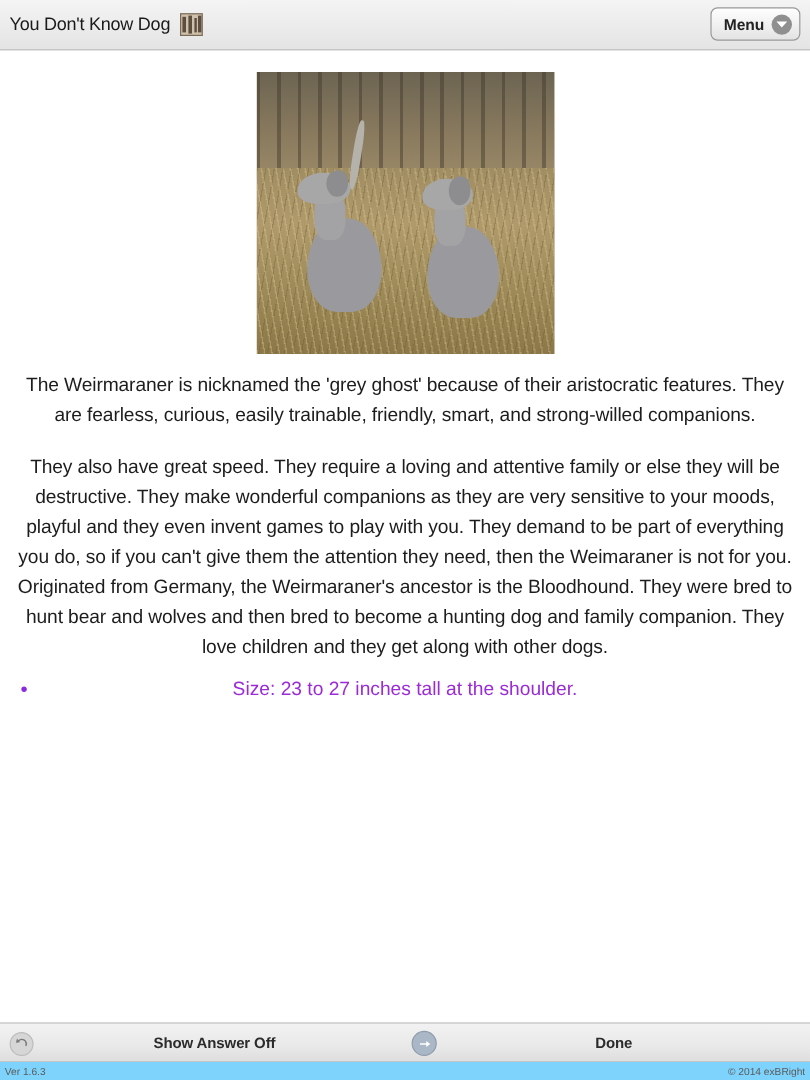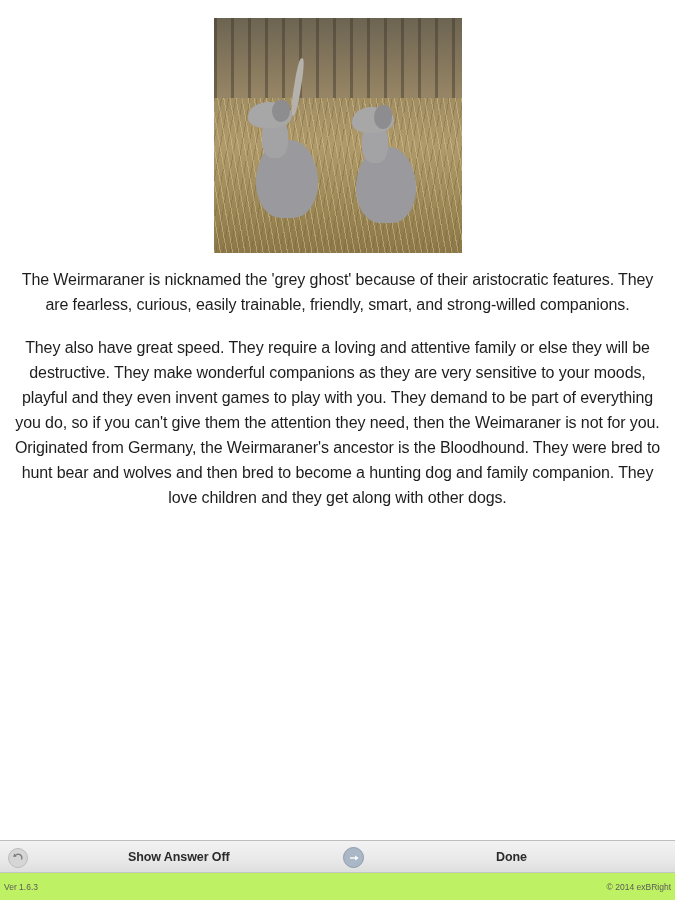--- a/index.html
+++ b/index.html
@@ -264,40 +264,58 @@
     position: absolute;
     font-size: 12.5px;
     color: #2b2b2b;
     font-weight: bold;
     letter-spacing: -0.1px;
   }
   .tb-show { left: 128px; top: 9px; }
   .tb-done { left: 496px; top: 9px; }
 
   .statusbar {
-    height: 28px;
+    height: 16px;
     min-height: 16px;
-    background: #bef264;
+    background: #7dd3fc;
     border-top: 1px solid #c4c4c4;
     display: flex;
     align-items: center;
     justify-content: space-between;
     padding: 0 4px;
     box-sizing: border-box;
   }
   .statusbar span {
     font-size: 8.5px;
     color: #5a5a5a;
   }
 </style>
 </head>
 <body>
 
 <div id="app">
 
+  <div class="topbar">
+    <div class="app-title">You Don't Know Dog</div>
+    <span class="title-badge">
+      <span class="bk b1"></span>
+        <span class="bk b2"></span>
+        <span class="bk b3"></span>
+        <span class="bk b4"></span>
+    </span>
+
+    <div class="menu-btn">
+      <span class="menu-btn-label">Menu</span>
+      <span class="chev">
+        <svg width="11" height="8" viewBox="0 0 11 8">
+          <polygon points="1,2 10,2 5.5,7" fill="#ffffff"></polygon>
+        </svg>
+      </span>
+    </div>
+  </div>
 
   <div class="content">
 
     <div class="photo-wrap">
       <div class="photo">
         <div class="ph-sky"></div>
         <div class="ph-trees"></div>
         <div class="ph-field"></div>
         <div class="ph-grass"></div>
         <div class="dog" id="dogL">
@@ -315,20 +333,21 @@
         </div>
       </div>
     </div>
 
     <div class="paragraphs">
       <p class="para">The Weirmaraner is nicknamed the 'grey ghost' because of their aristocratic features. They are fearless, curious, easily trainable, friendly, smart, and strong-willed companions.</p>
       <p class="para second">They also have great speed. They require a loving and attentive family or else they will be destructive. They make wonderful companions as they are very sensitive to your moods, playful and they even invent games to play with you. They demand to be part of everything you do, so if you can't give them the attention they need, then the Weimaraner is not for you. Originated from Germany, the Weirmaraner's ancestor is the Bloodhound. They were bred to hunt bear and wolves and then bred to become a hunting dog and family companion. They love children and they get along with other dogs.</p>
     </div>
 
     <ul class="bullets">
+      <li><span class="txt">Size: 23 to 27 inches tall at the shoulder.</span></li>
     </ul>
 
   </div>
 
   <div class="toolbar">
     <div class="tb-left-icon">
       <svg width="12" height="12" viewBox="0 0 12 12">
         <path d="M9.5 7.5A3.6 3.6 0 1 0 3 4.2" fill="none" stroke="#7b7b7b" stroke-width="1.3"></path>
         <polygon points="2.2,1.5 4.6,4.5 1.2,4.9" fill="#7b7b7b"></polygon>
       </svg>

